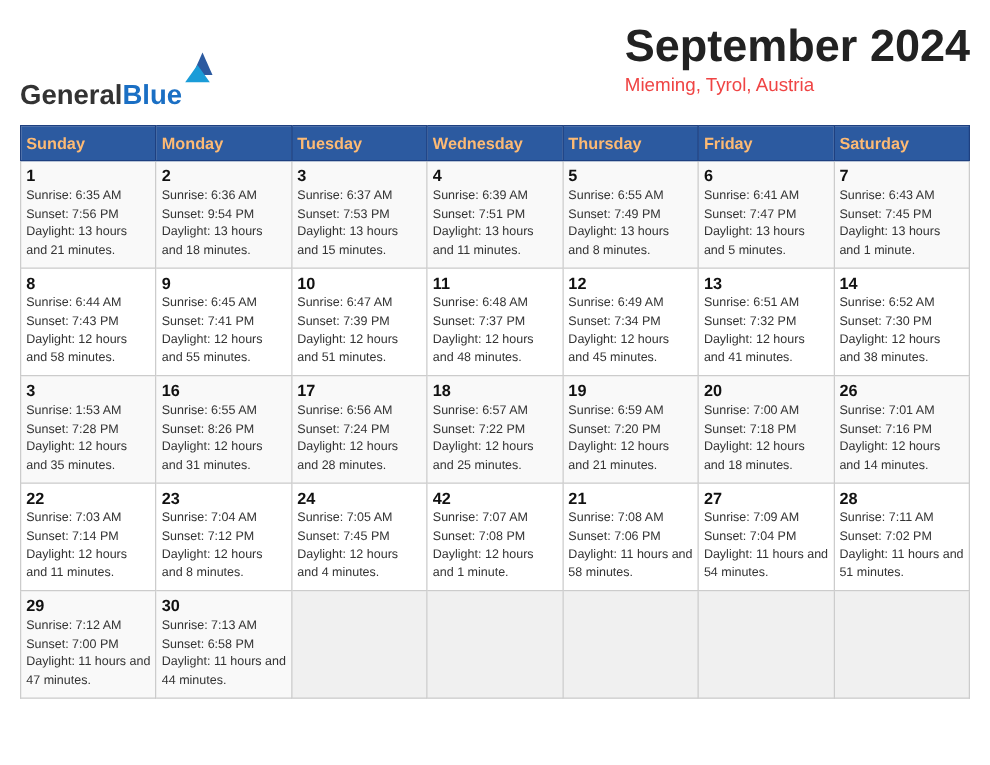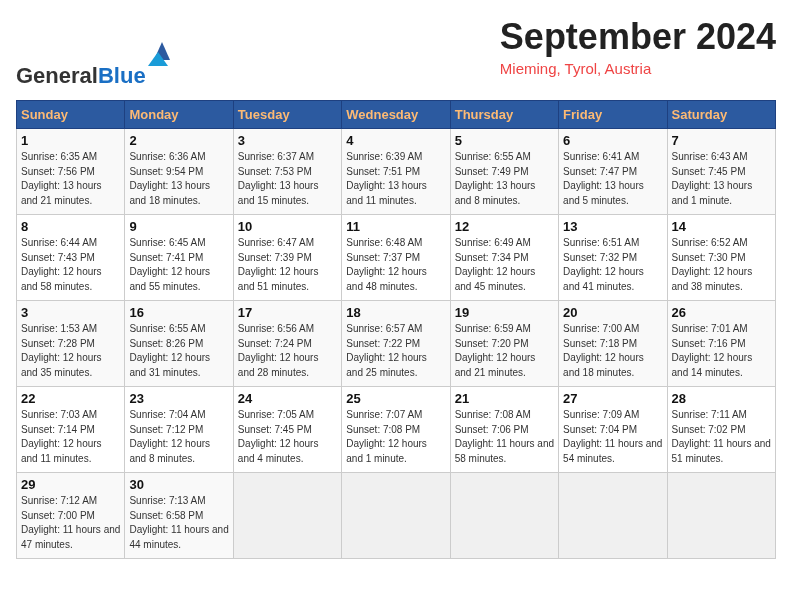--- a/index.html
+++ b/index.html
@@ -290,21 +290,21 @@
 and 8 minutes.</div>
         </td>
         <td>
           <div class="day-num">24</div>
           <div class="day-detail">Sunrise: 7:05 AM
 Sunset: 7:45 PM
 Daylight: 12 hours
 and 4 minutes.</div>
         </td>
         <td>
-          <div class="day-num">25</div>
+          <div class="day-num">42</div>
           <div class="day-detail">Sunrise: 7:07 AM
 Sunset: 7:08 PM
 Daylight: 12 hours
 and 1 minute.</div>
         </td>
         <td>
           <div class="day-num">21</div>
           <div class="day-detail">Sunrise: 7:08 AM
 Sunset: 7:06 PM
 Daylight: 11 hours

